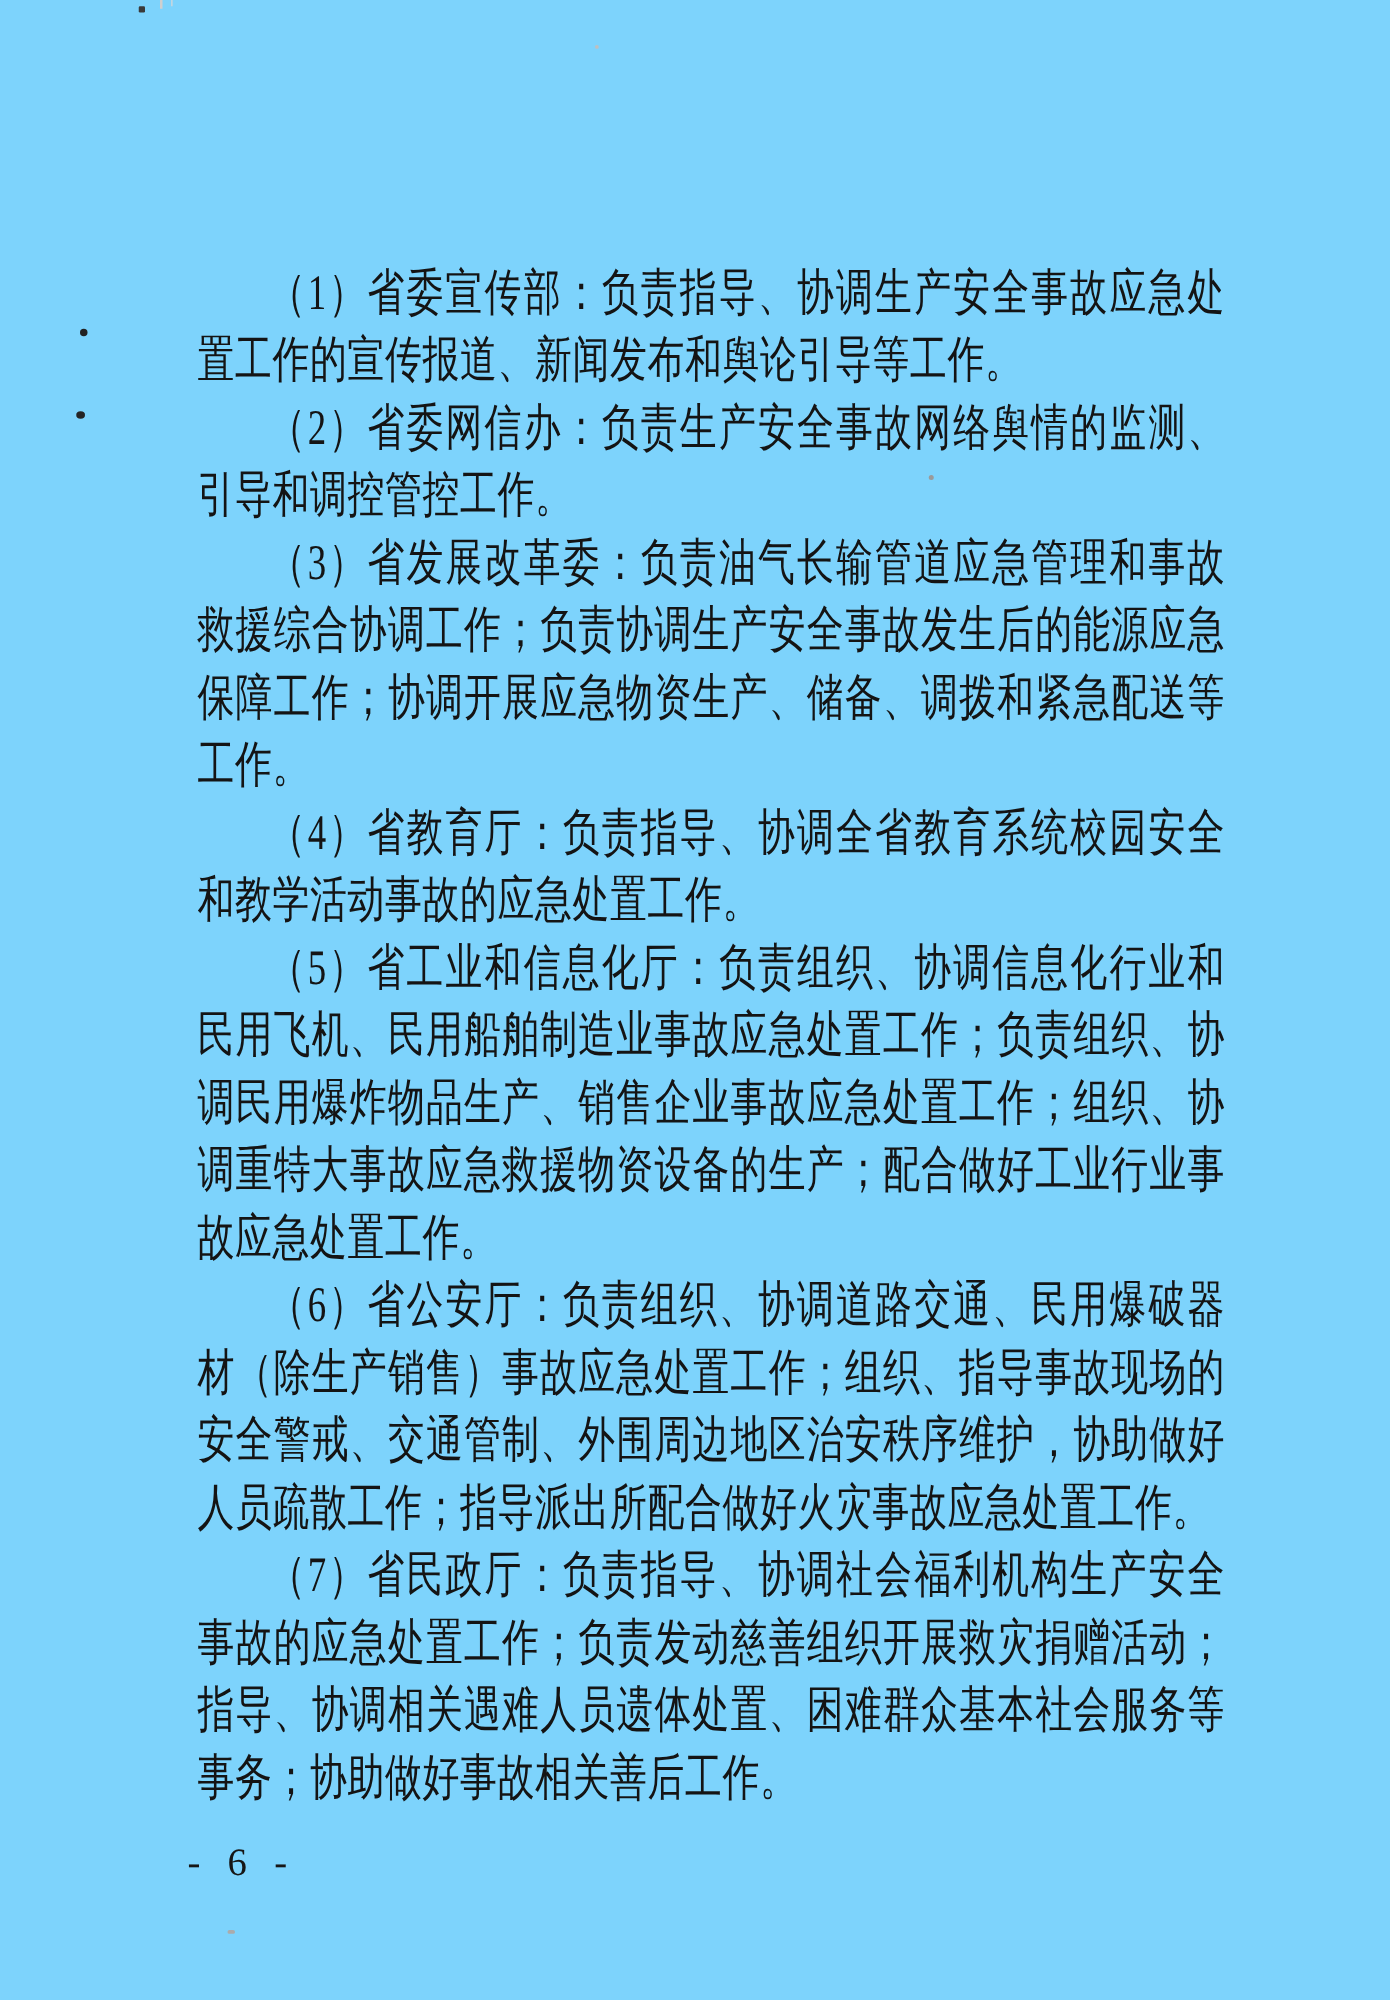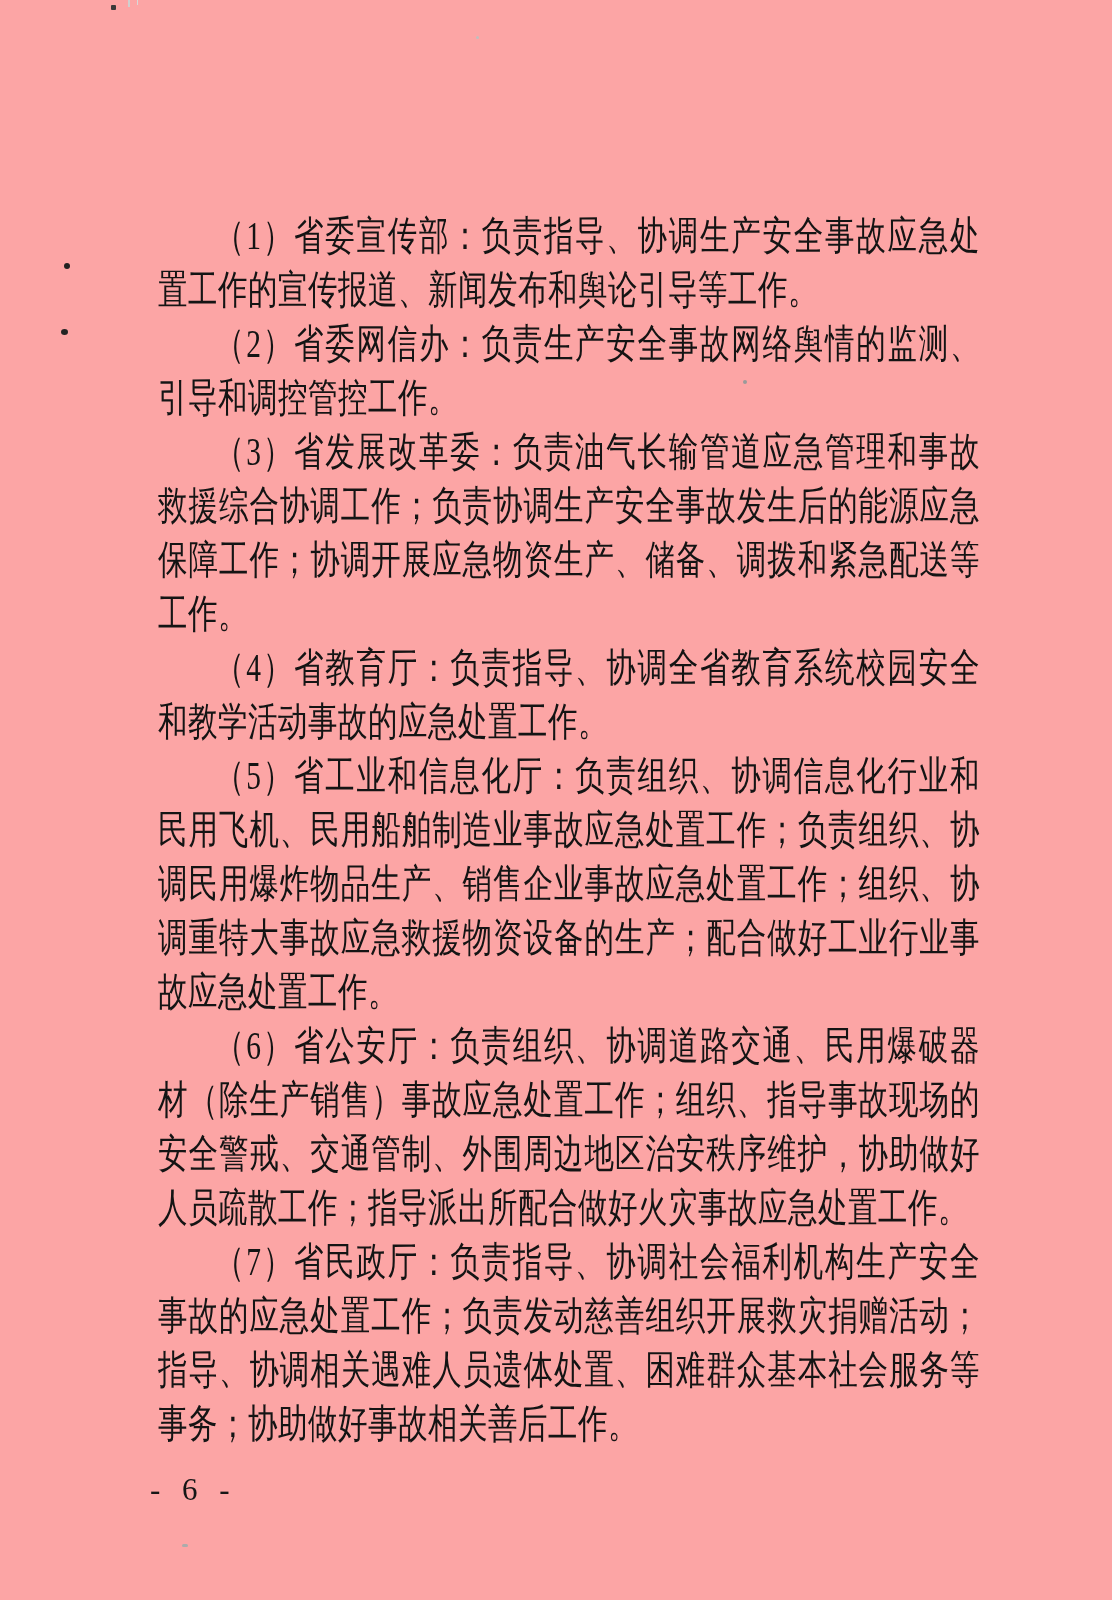--- a/index.html
+++ b/index.html
@@ -11,21 +11,21 @@
     height: 1600px;
     position: relative;
     background: #fcfcfb;
     overflow: hidden;
     font-family: "Liberation Serif", "DejaVu Serif", serif;
   }
   
   .page {
     position: absolute;
     inset: 0;
-    background: #fca5a5;
+    background: #7dd3fc;
   }
   
   .content {
     position: absolute;
     left: 158px;
     top: 208px;
     width: 822px;
     transform: scaleY(1.35);
     transform-origin: 0 0;
     font-size: 29.5px;

